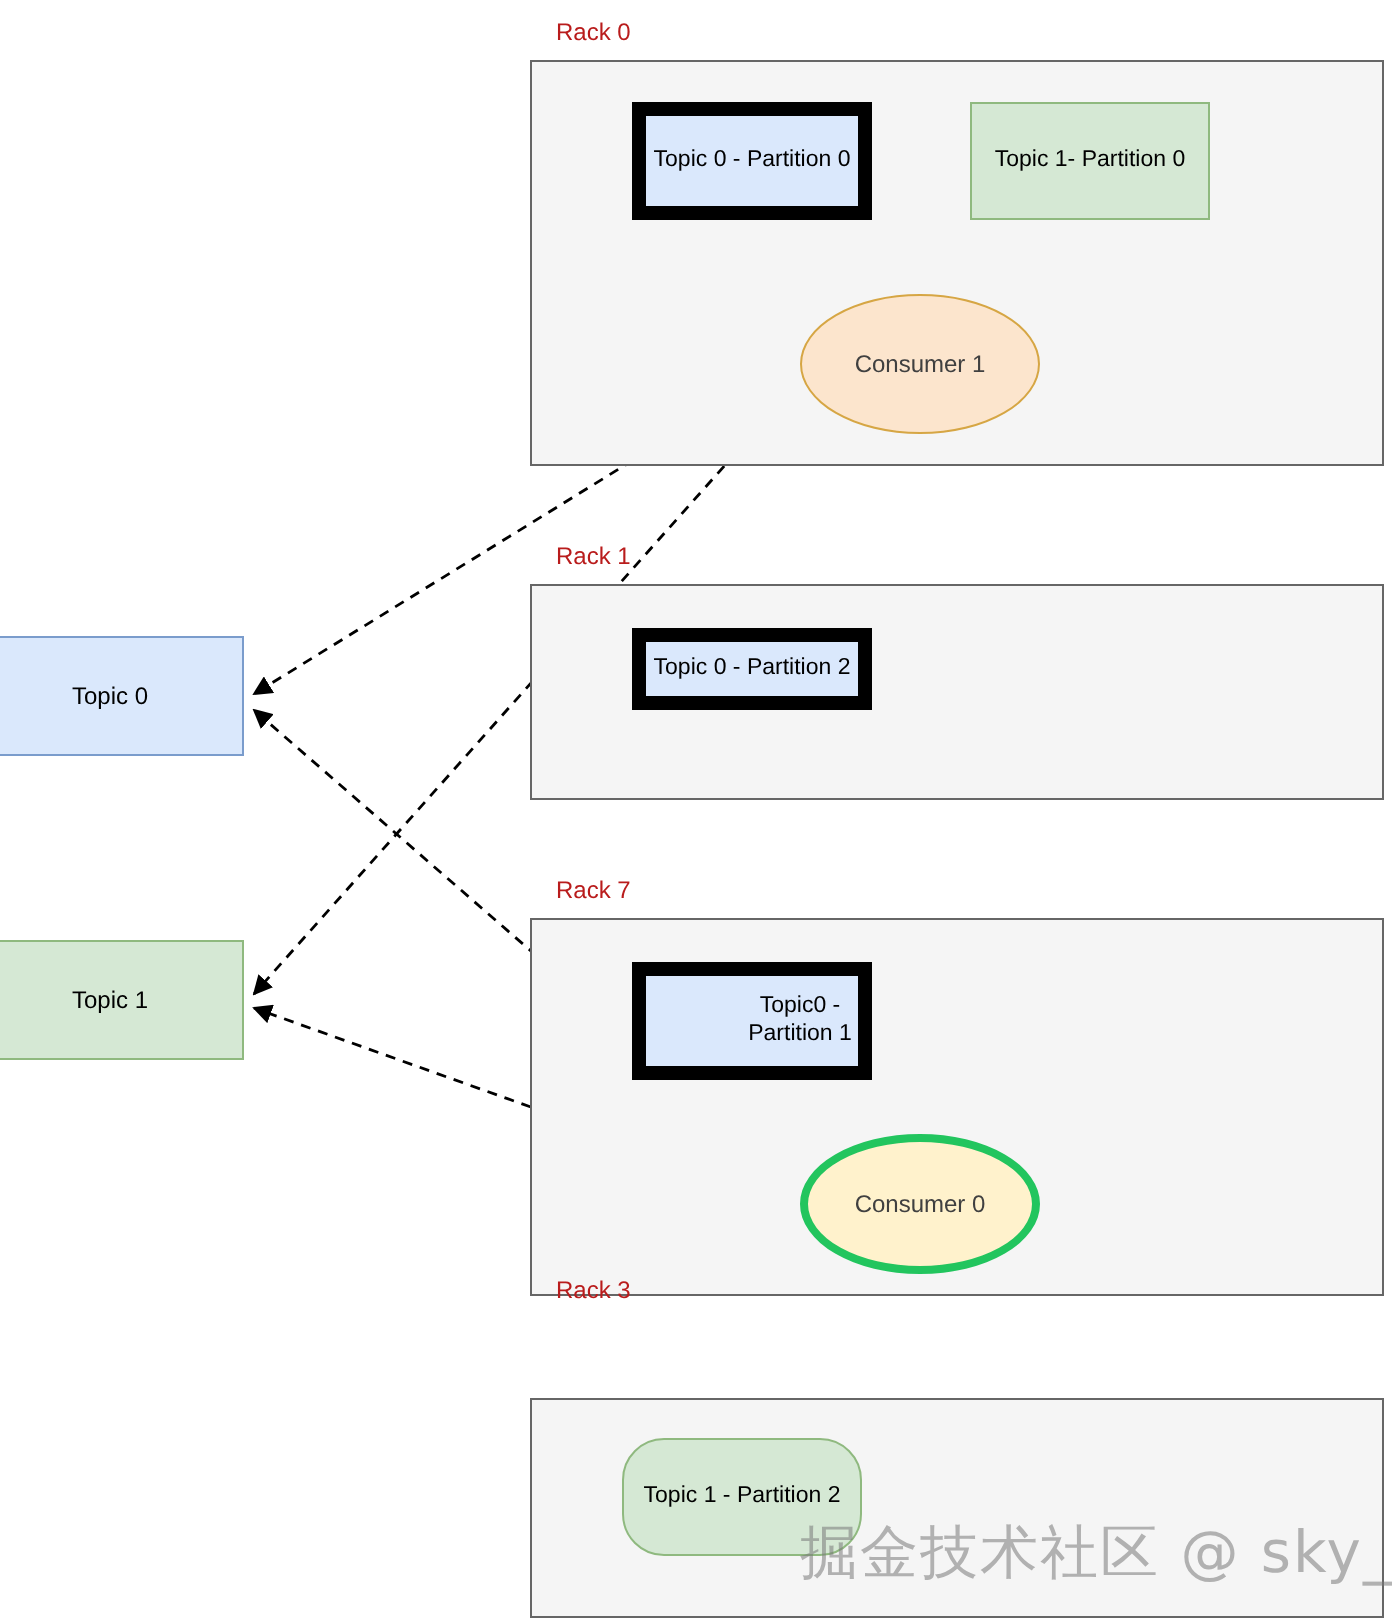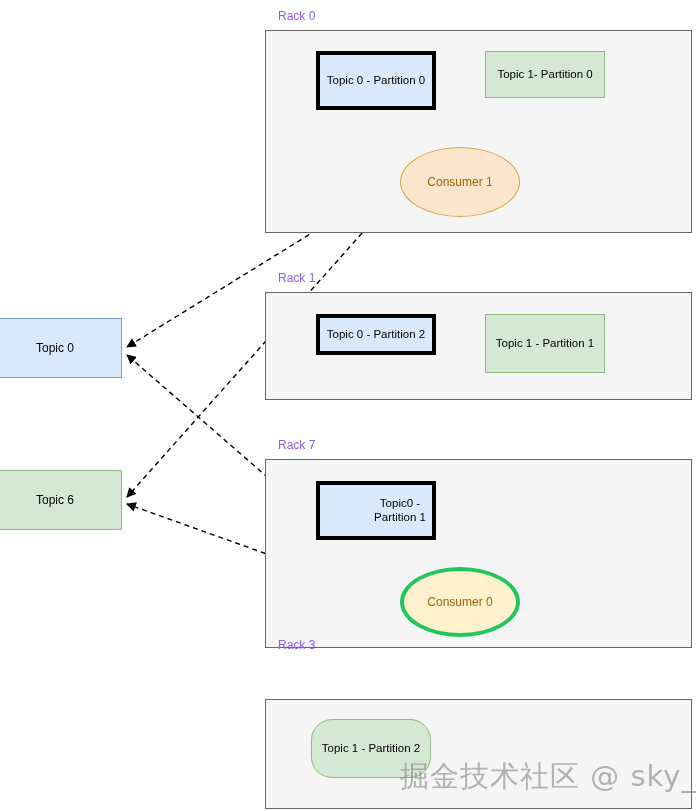--- a/index.html
+++ b/index.html
@@ -19,38 +19,38 @@
   }
   .rack {
     position: absolute;
     background: #f5f5f5;
     border: 1px solid #666666;
     box-sizing: border-box;
   }
   .rack-label {
     position: absolute;
     font-size: 12px;
-    color: #8b5cf6;
+    color: #b91c1c;
     white-space: nowrap;
     line-height: 1;
   }
   .pbox {
     position: absolute;
     box-sizing: border-box;
     display: flex;
     align-items: center;
     justify-content: center;
     font-size: 11.5px;
     color: #000000;
     text-align: center;
     line-height: 1.2;
   }
   .pbox.blue {
     background: #dae8fc;
-    border: 4px solid #000000;
+    border: 7px solid #000000;
   }
   .pbox.green {
     background: #d5e8d4;
     border: 1px solid #8fb97f;
   }
   .topicbox {
     position: absolute;
     box-sizing: border-box;
     display: flex;
     align-items: center;
@@ -67,21 +67,21 @@
     border: 1px solid #8fb97f;
   }
   .consumer {
     position: absolute;
     box-sizing: border-box;
     border-radius: 50%;
     display: flex;
     align-items: center;
     justify-content: center;
     font-size: 12px;
-    color: #a16207;
+    color: #404040;
   }
   .consumer.c1 {
     background: #fce5cd;
     border: 1px solid #d6a644;
   }
   .consumer.c0 {
     background: #fff2cc;
     border: 4px solid #22c55e;
   }
   #edges {
@@ -120,44 +120,41 @@
     <line x1="404" y1="596" x2="127" y2="355" stroke="#000000" stroke-width="1.4" stroke-dasharray="5 4" marker-end="url(#arrow)"></line>
 
     <line x1="401" y1="602" x2="127" y2="504" stroke="#000000" stroke-width="1.4" stroke-dasharray="5 4" marker-end="url(#arrow)"></line>
   </svg>
 
   <div class="topicbox blue" style="left:-12px; top:318px; width:134px; height:60px;">
     <span>Topic 0</span>
   </div>
 
   <div class="topicbox green" style="left:-12px; top:470px; width:134px; height:60px;">
-    <span>Topic 6</span>
+    <span>Topic 1</span>
   </div>
 
   <div class="rack-label" style="left:278px; top:10px;">Rack 0</div>
   <div class="rack" style="left:265px; top:30px; width:427px; height:203px;"></div>
 
   <div class="pbox blue" style="left:316px; top:51px; width:120px; height:59px;">
     <span>Topic 0 - Partition 0</span>
   </div>
-  <div class="pbox green" style="left:485px; top:51px; width:120px; height:47px;">
+  <div class="pbox green" style="left:485px; top:51px; width:120px; height:59px;">
     <span>Topic 1- Partition 0</span>
   </div>
   <div class="consumer c1" style="left:400px; top:147px; width:120px; height:70px;">
     <span>Consumer 1</span>
   </div>
 
   <div class="rack-label" style="left:278px; top:272px;">Rack 1</div>
   <div class="rack" style="left:265px; top:292px; width:427px; height:108px;"></div>
 
   <div class="pbox blue" style="left:316px; top:314px; width:120px; height:41px;">
     <span>Topic 0 - Partition 2</span>
-  </div>
-  <div class="pbox green" style="left:485px; top:314px; width:120px; height:59px;">
-    <span>Topic 1 - Partition 1</span>
   </div>
 
   <div class="rack-label" style="left:278px; top:439px;">Rack 7</div>
   <div class="rack" style="left:265px; top:459px; width:427px; height:189px;"></div>
 
   <div class="pbox blue" style="left:316px; top:481px; width:120px; height:59px;padding-left:48px;">
     <span>Topic0 - Partition 1</span>
   </div>
   <div class="consumer c0" style="left:400px; top:567px; width:120px; height:70px;">
     <span>Consumer 0</span>

